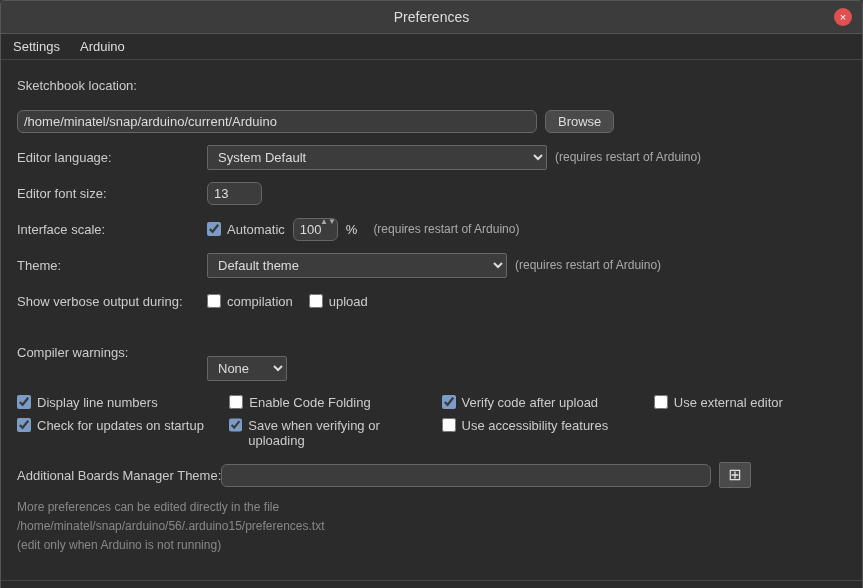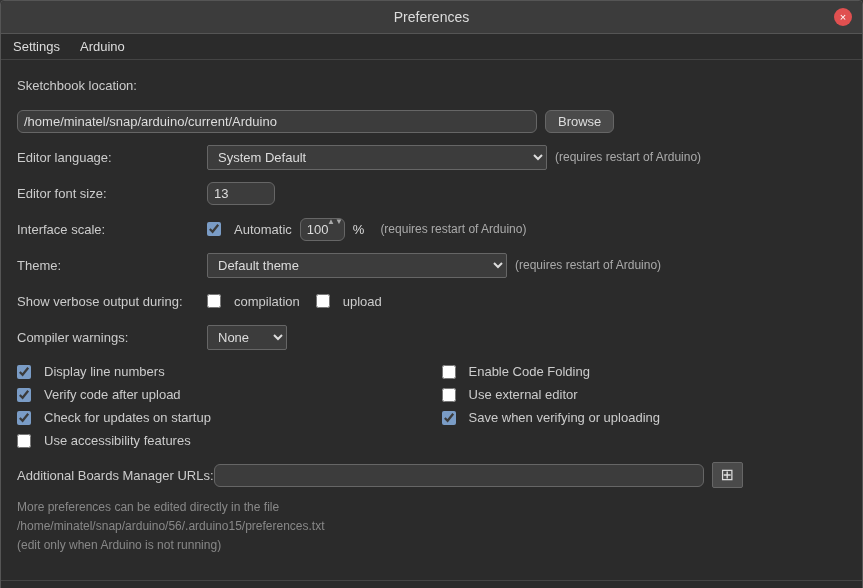--- a/index.html
+++ b/index.html
@@ -105,51 +105,50 @@
       border: 1px solid #666;
       color: #ddd;
       padding: 3px 6px;
       font-size: 13px;
       border-radius: 2px;
       outline: none;
       cursor: pointer;
     }
     .lang-select { width: 340px; }
     .theme-select { width: 300px; }
-    .compiler-select { width: 80px; }
+    .compiler-select { width: 80px; margin-top: 32px; }
     .note {
       color: #aaa;
       font-size: 12px;
       margin-left: 8px;
     }
     .font-input {
-      width: 68px;
+      width: 55px;
     }
     .scale-section {
       display: flex;
       align-items: center;
       gap: 8px;
     }
     input[type="checkbox"] {
       width: 14px;
       height: 14px;
       cursor: pointer;
       accent-color: #7a9cc6;
     }
     .checkboxes-grid {
       display: grid;
-      grid-template-columns: 1fr 1fr;
+      grid-template-columns: 1fr 1fr 1fr 1fr;
       gap: 8px 20px;
       margin-bottom: 10px;
       padding: 4px 0;
     }
     .checkbox-item {
       display: flex;
-      align-items: center;
-      gap: 13px;
+      gap: 6px;
       color: #ccc;
       font-size: 13px;
     }
     .verbose-checkboxes {
       display: flex;
       gap: 16px;
     }
     .urls-row {
       display: flex;
       align-items: center;
@@ -318,21 +317,21 @@
         <input type="checkbox" checked="" style="">
         <span>Save when verifying or uploading</span>
       </div>
       <div class="checkbox-item">
         <input type="checkbox" style="">
         <span>Use accessibility features</span>
       </div>
     </div>
 
     <div class="urls-row">
-      <span class="label">Additional Boards Manager URLs:</span>
+      <span class="label">Additional Boards Manager Theme:</span>
       <input type="text" class="urls-input" style="">
       <button class="list-btn">
         <span>⊞</span>
       </button>
     </div>
 
     <div class="info-text">
       <div>More preferences can be edited directly in the file</div>
       <div>/home/minatel/snap/arduino/56/.arduino15/preferences.txt</div>
       <div>(edit only when Arduino is not running)</div>

